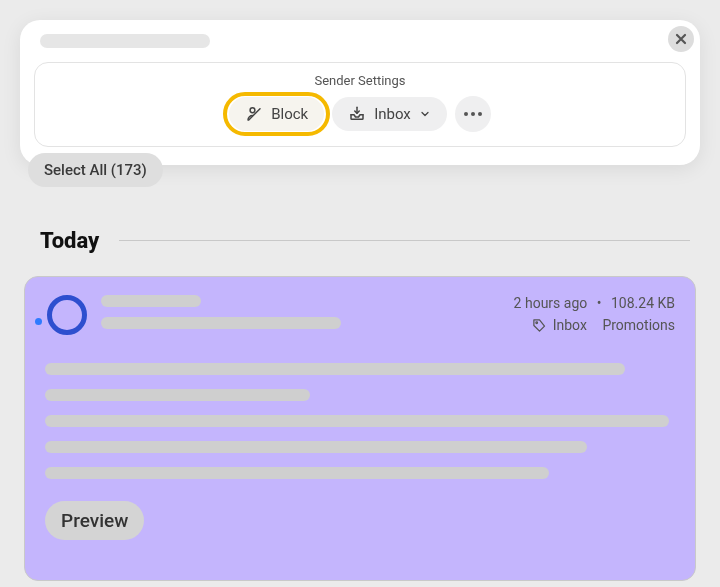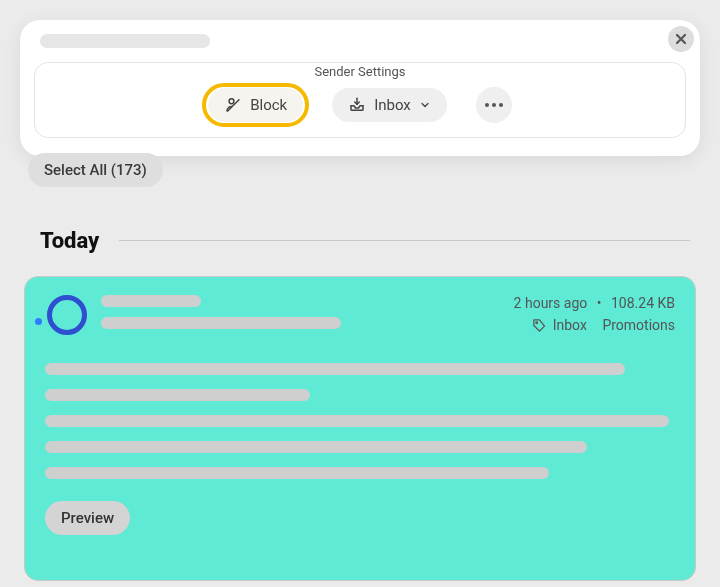--- a/index.html
+++ b/index.html
@@ -35,33 +35,33 @@
     background: #ddd;
     border-radius: 50%;
     display: flex; align-items: center; justify-content: center;
     color: #555; font-weight: 700;
     cursor: pointer;
   }
   .settings-box {
     margin-top: 14px;
     border: 1px solid #e3e3e3;
     border-radius: 14px;
-    padding: 1px 12px 14px 12px;
+    padding: 10px 12px 14px 12px;
   }
   .settings-title {
     text-align: center;
     font-size: 13px;
     color: #555;
     margin-bottom: 8px;
   }
   .settings-row {
     display: flex;
     align-items: center;
     justify-content: center;
-    gap: 29px;
+    gap: 8px;
   }
   .pill {
     display: inline-flex;
     align-items: center;
     gap: 8px;
     padding: 8px 16px;
     border-radius: 999px;
     font-size: 15px;
     color: #444;
     cursor: pointer;
@@ -123,21 +123,21 @@
     color: #111;
   }
   .today-line {
     flex: 1; height: 1px; background: #c8c8c8;
   }
 
   
   .card {
     position: absolute;
     top: 276px; left: 24px; right: 24px; bottom: 6px;
-    background: #5eead4;
+    background: #c4b5fd;
     border: 1px solid #c9c9c9;
     border-radius: 14px;
     padding: 18px 20px 22px 20px;
   }
   .unread-dot {
     position: absolute;
     left: 10px; top: 41px;
     width: 7px; height: 7px;
     background: #2f7bff;
     border-radius: 50%;
@@ -178,21 +178,21 @@
   .bl2 { width: 42%; }
   .bl3 { width: 99%; }
   .bl4 { width: 86%; }
   .bl5 { width: 80%; }
 
   .preview-btn {
     display: inline-block;
     margin-top: 8px;
     background: #d4d4d4;
     color: #333;
-    font-size: 15px;
+    font-size: 19px;
     font-weight: 500;
     padding: 8px 16px;
     border-radius: 999px;
     cursor: pointer;
   }
 </style>
 </head>
 <body>
 
 <div class="panel">

